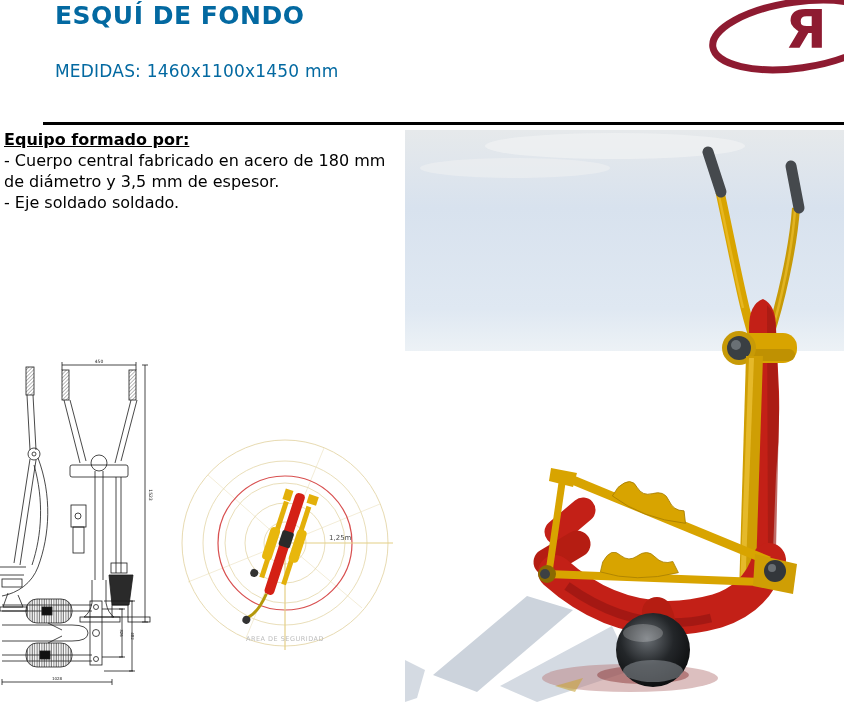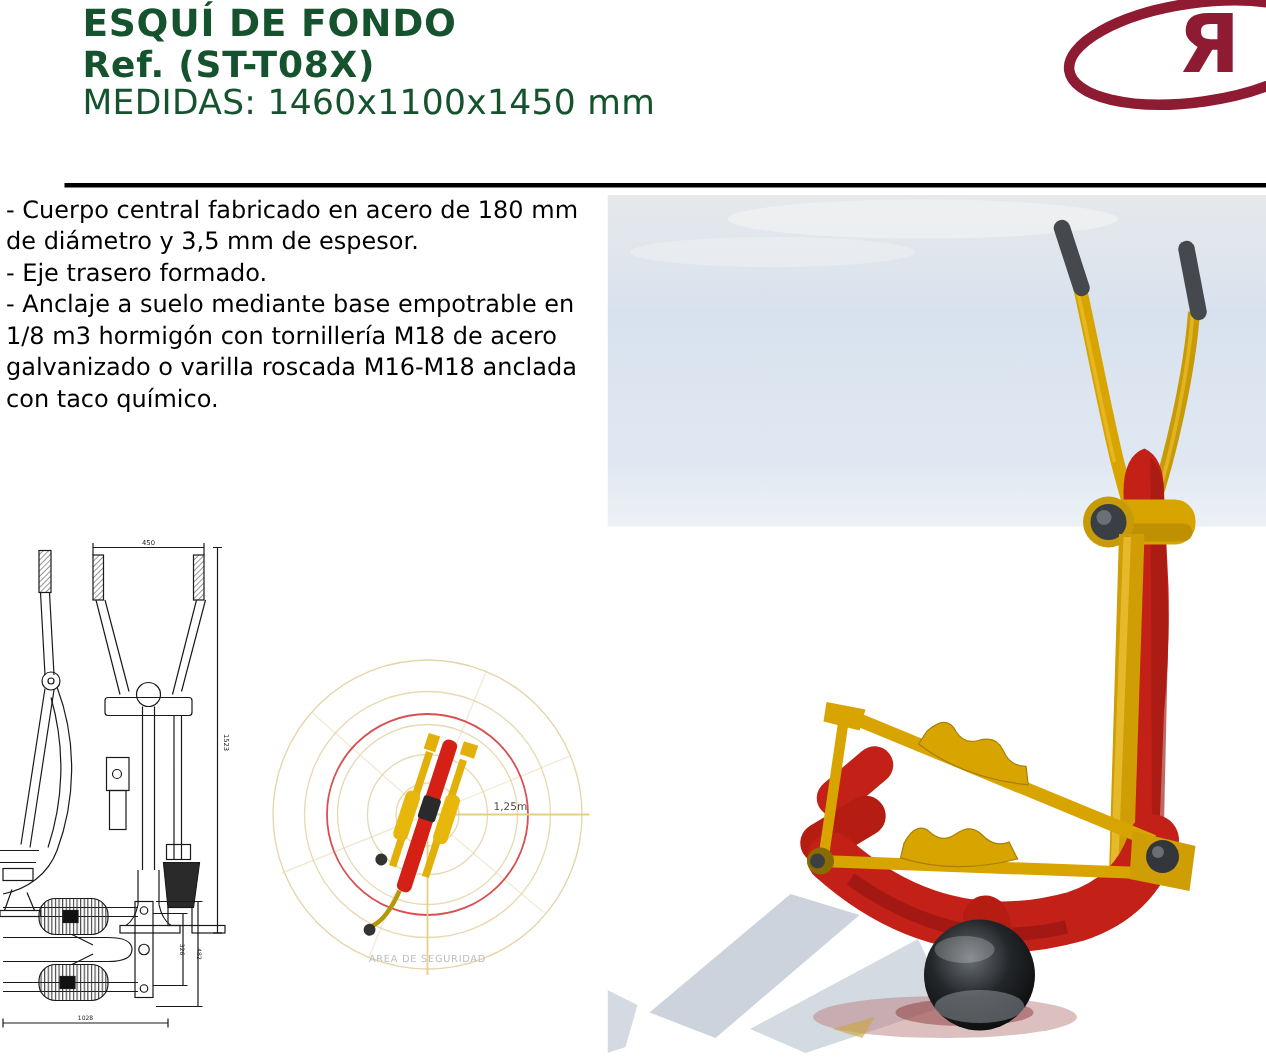--- a/index.html
+++ b/index.html
@@ -1,62 +1,61 @@
 <!DOCTYPE html>
 <html><head>
 <meta charset="utf-8">
 <style>
   html,body{margin:0;padding:0;background:#ffffff;}
   .page{
     position:relative;width:844px;height:706px;background:#ffffff;
     overflow:hidden;font-family:"DejaVu Sans","Liberation Sans",sans-serif;
   }
   
-  .title-block{position:absolute;left:55px;top:2px;color:#14532d;line-height:1.12;}
+  .title-block{position:absolute;left:55px;top:2px;color:#0369a1;line-height:1.12;}
   .t1{font-size:25px;font-weight:bold;letter-spacing:.5px;}
   .t2{font-size:24px;font-weight:bold;letter-spacing:.5px;}
-  .t3{font-size:23px;font-weight:normal;letter-spacing:.2px;}
+  .t3{font-size:17px;font-weight:normal;letter-spacing:.2px;margin-top:32px;}
   .logo{position:absolute;left:694px;top:0;width:150px;height:80px;}
   .divider{position:absolute;left:43px;right:0;top:122px;height:3px;background:#000;}
   
   .body-text{position:absolute;left:4px;top:129px;width:402px;color:#000;
     font-size:16px;line-height:21px;}
   .eq-heading{font-weight:bold;text-decoration:underline;}
   
   .render{position:absolute;left:405px;top:130px;width:439px;height:576px;}
   .techdraw{position:absolute;left:0;top:355px;width:160px;height:351px;}
   .areadiagram{position:absolute;left:180px;top:436px;width:225px;height:225px;}
   svg{display:block;}
 </style>
 </head>
 <body>
 
 <div class="page">
 
   <div class="title-block">
     <div class="t1">ESQUÍ DE FONDO</div>
-    <div class="t2">Ref. (ST-T08X)</div>
     <div class="t3">MEDIDAS: 1460x1100x1450 mm</div>
   </div>
 
   <div class="logo">
     <svg width="150" height="80" viewBox="0 0 150 80">
       <g transform="rotate(-8 104 35)">
         <ellipse cx="104" cy="35" rx="86" ry="33" fill="none" stroke="#8e1b31" stroke-width="7"></ellipse>
       </g>
       <text x="112" y="48" text-anchor="middle" font-size="54" font-weight="bold" fill="#8e1b31" font-family="DejaVu Sans, sans-serif">Я</text>
     </svg>
   </div>
 
   <div class="divider"></div>
 
   <div class="body-text">
+    <div class="eq-heading">Equipo formado por:</div>
     <div>- Cuerpo central fabricado en acero de 180 mm de diámetro y 3,5 mm de espesor.</div>
-    <div>- Eje trasero formado.</div>
-    <div>- Anclaje a suelo mediante base empotrable en 1/8 m3 hormigón con tornillería M18 de acero galvanizado o varilla roscada M16-M18 anclada con taco químico.</div>
+    <div>- Eje soldado soldado.</div>
   </div>
 
   <div class="render">
     <svg width="439" height="576" viewBox="0 0 439 576">
       <defs>
         <linearGradient id="sky" x1="0" y1="0" x2="0" y2="1">
           <stop offset="0" stop-color="#e6e9eb"></stop>
           <stop offset="0.35" stop-color="#d8e2ee"></stop>
           <stop offset="0.8" stop-color="#dfe8f2"></stop>
           <stop offset="1" stop-color="#edf2f6"></stop>

